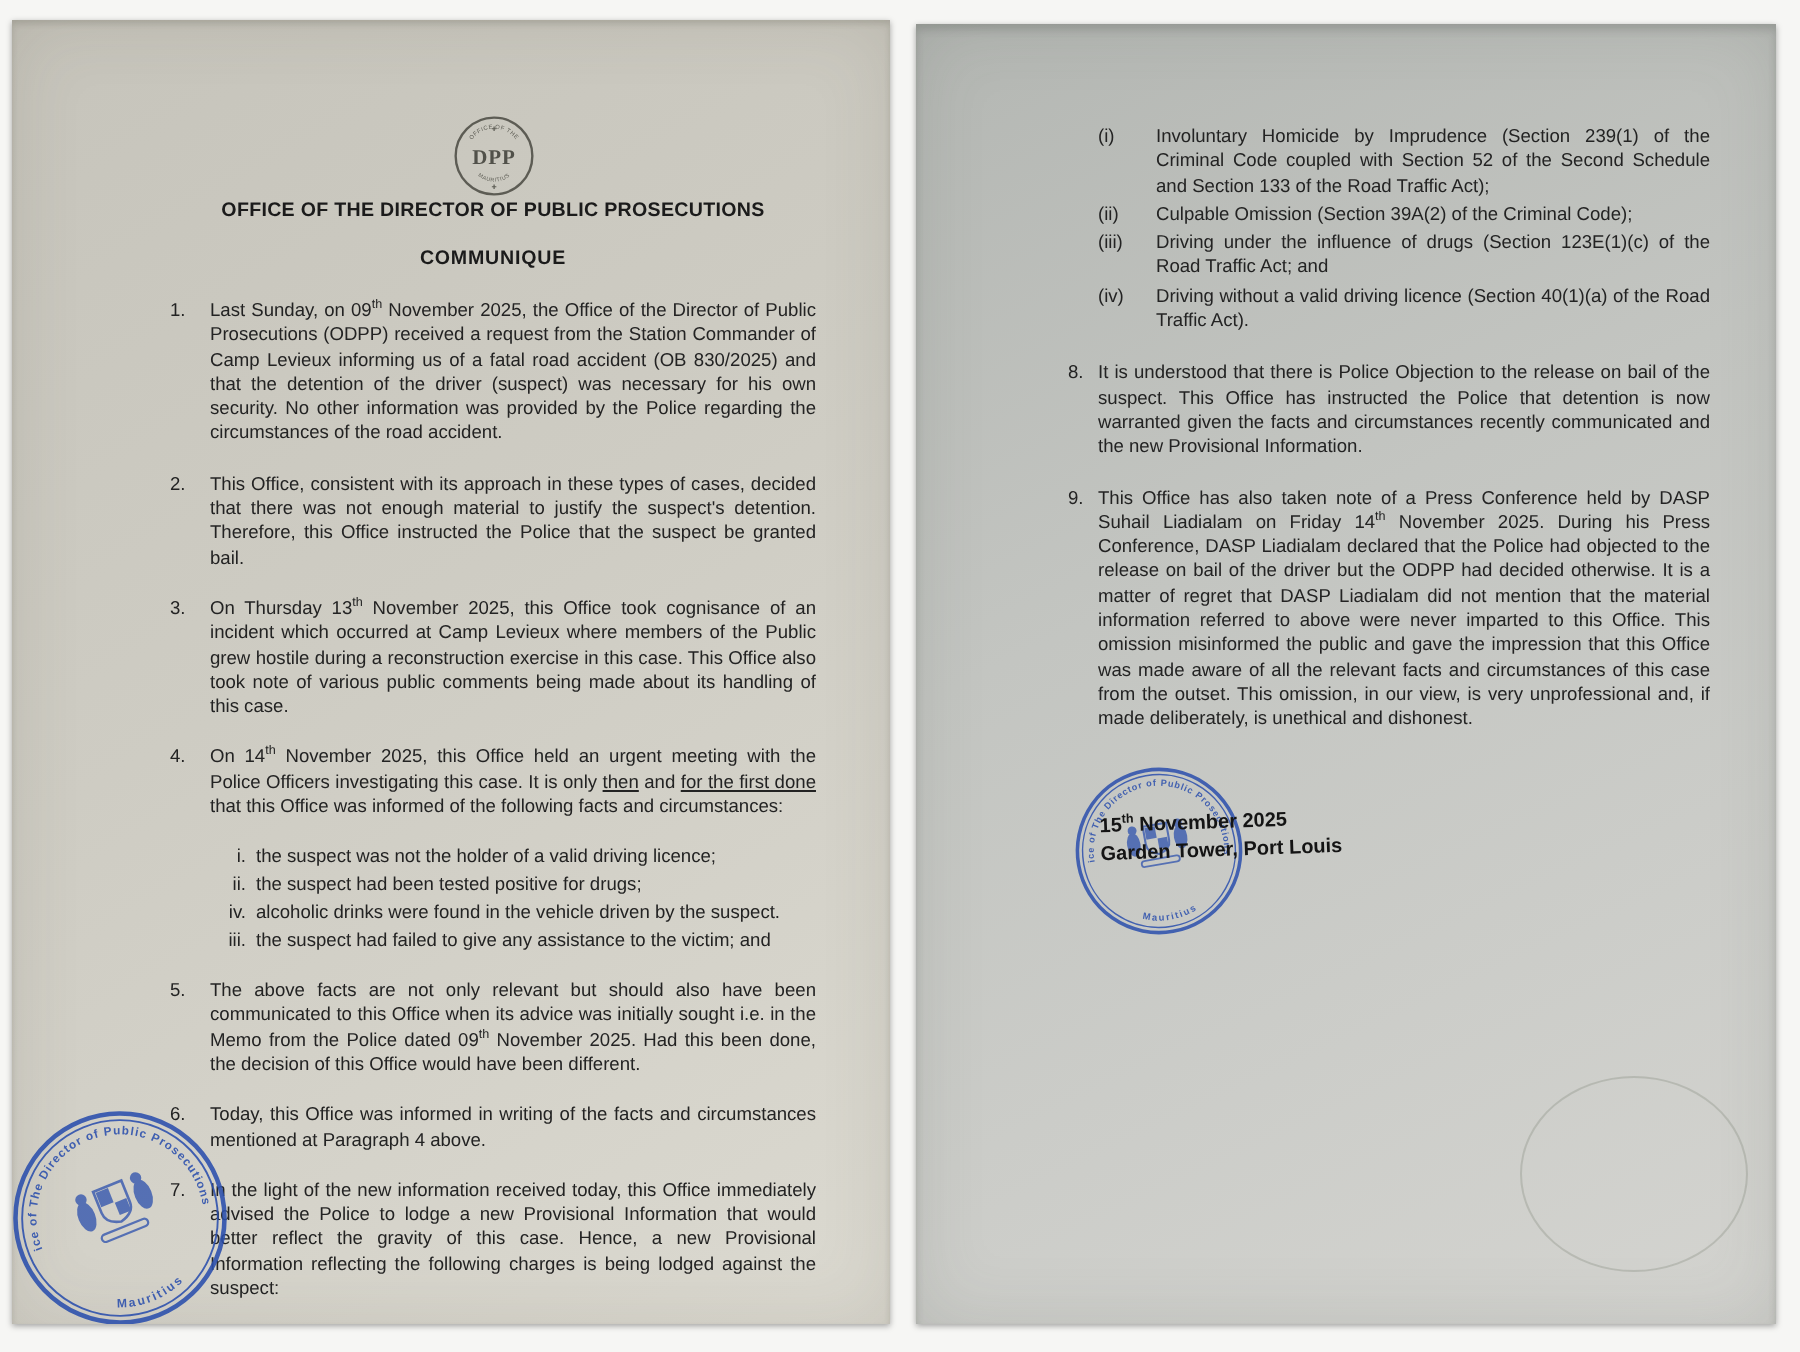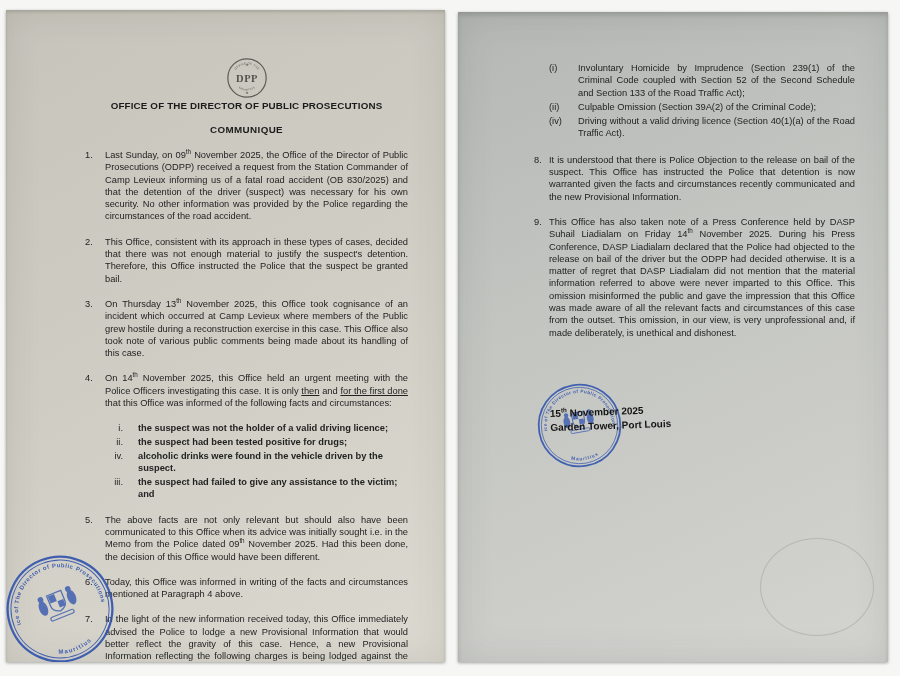--- a/index.html
+++ b/index.html
@@ -25,21 +25,21 @@
   .doc-subtitle{margin-top:13px;font-weight:bold;font-size:9.8px;letter-spacing:.4px;color:#1b1b1b;}
   .body-col{position:absolute;top:139px;left:79px;right:37px;font-size:9.3px;line-height:12.3px;}
   .body-col-r{position:absolute;top:50px;left:76px;right:33px;font-size:9.3px;line-height:12.3px;}
   .para-row{display:flex;margin:0 0 13px 0;}
   .para-num{flex:0 0 20px;}
   .body-col-r .paras-r .para-num{flex:0 0 15px;}
   .para-txt{flex:1;text-align:justify;}
   .sub-block{margin:0 0 13px 0;}
   .sub-row{display:flex;margin:0 0 1.5px 26px;}
   .sub-num{flex:0 0 12px;text-align:right;}
-  .sub-txt{flex:1;margin-left:15px;font-weight:bold;}
+  .sub-txt{flex:1;margin-left:5px;}
   .charges .para-row{margin:0 0 2px 15px;}
   .charges .para-num{flex:0 0 29px;}
   .charges{margin-bottom:14px;}
   sup{font-size:6.3px;line-height:0;}
   .st-underline{text-decoration:underline;}
   .st-italic{}
   .stamp{position:absolute;}
   .stamp-left{left:-3px;top:542px;width:114px;height:114px;transform:rotate(-22deg);opacity:.88;}
   .stamp-right{left:77px;top:369px;width:89px;height:89px;transform:rotate(-10deg);opacity:.85;}
   .date-block{
@@ -154,20 +154,24 @@
     <div class="charges">
         <div class="para-row">
           <div class="para-num">(i)</div>
           <div class="para-txt">Involuntary Homicide by Imprudence (Section 239(1) of the Criminal Code coupled with Section 52 of the Second Schedule and Section 133 of the Road Traffic Act);</div>
         </div>
         <div class="para-row">
           <div class="para-num">(ii)</div>
           <div class="para-txt">Culpable Omission (Section 39A(2) of the Criminal Code);</div>
         </div>
         <div class="para-row">
+          <div class="para-num">(iii)</div>
+          <div class="para-txt">Driving under the influence of drugs (Section 123E(1)(c) of the Road Traffic Act; and</div>
+        </div>
+        <div class="para-row">
           <div class="para-num">(iv)</div>
           <div class="para-txt">Driving without a valid driving licence (Section 40(1)(a) of the Road Traffic Act).</div>
         </div>
       </div>
     <div class="paras-r">
         <div class="para-row">
           <div class="para-num">8.</div>
           <div class="para-txt">It is understood that there is Police Objection to the release on bail of the suspect. This Office has instructed the Police that detention is now warranted given the facts and circumstances recently communicated and the new Provisional Information.</div>
         </div>
         <div class="para-row">

